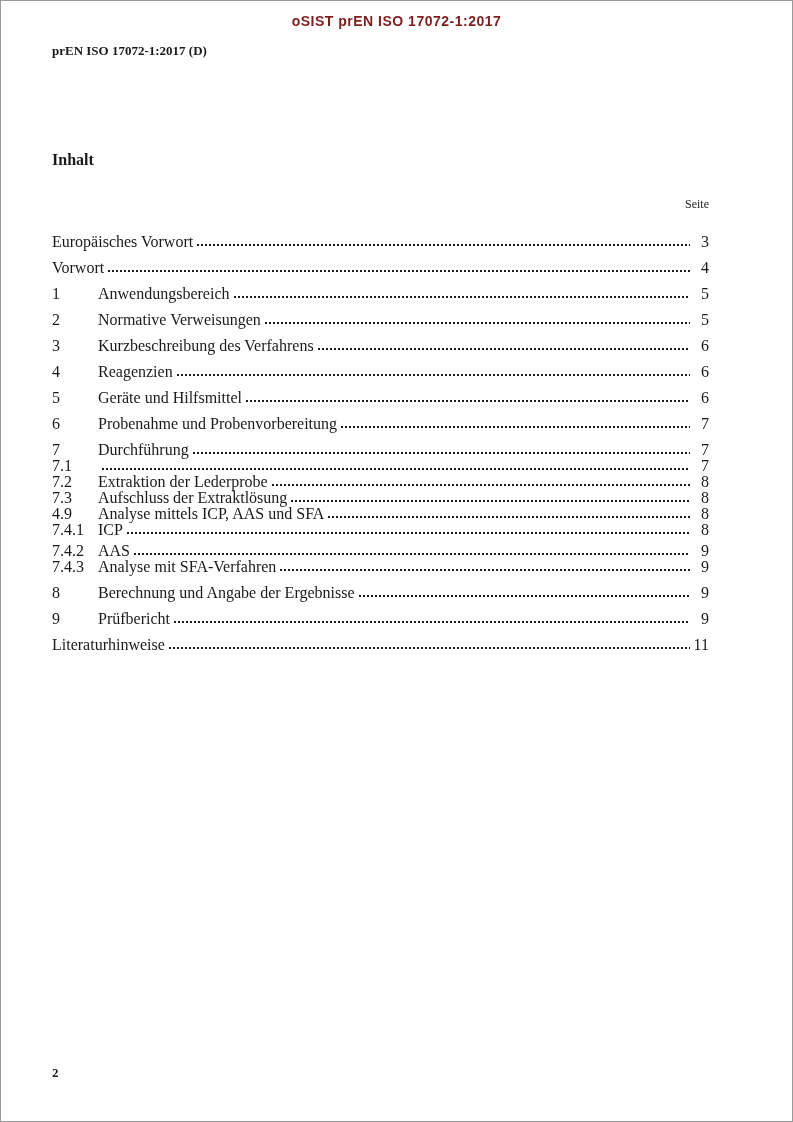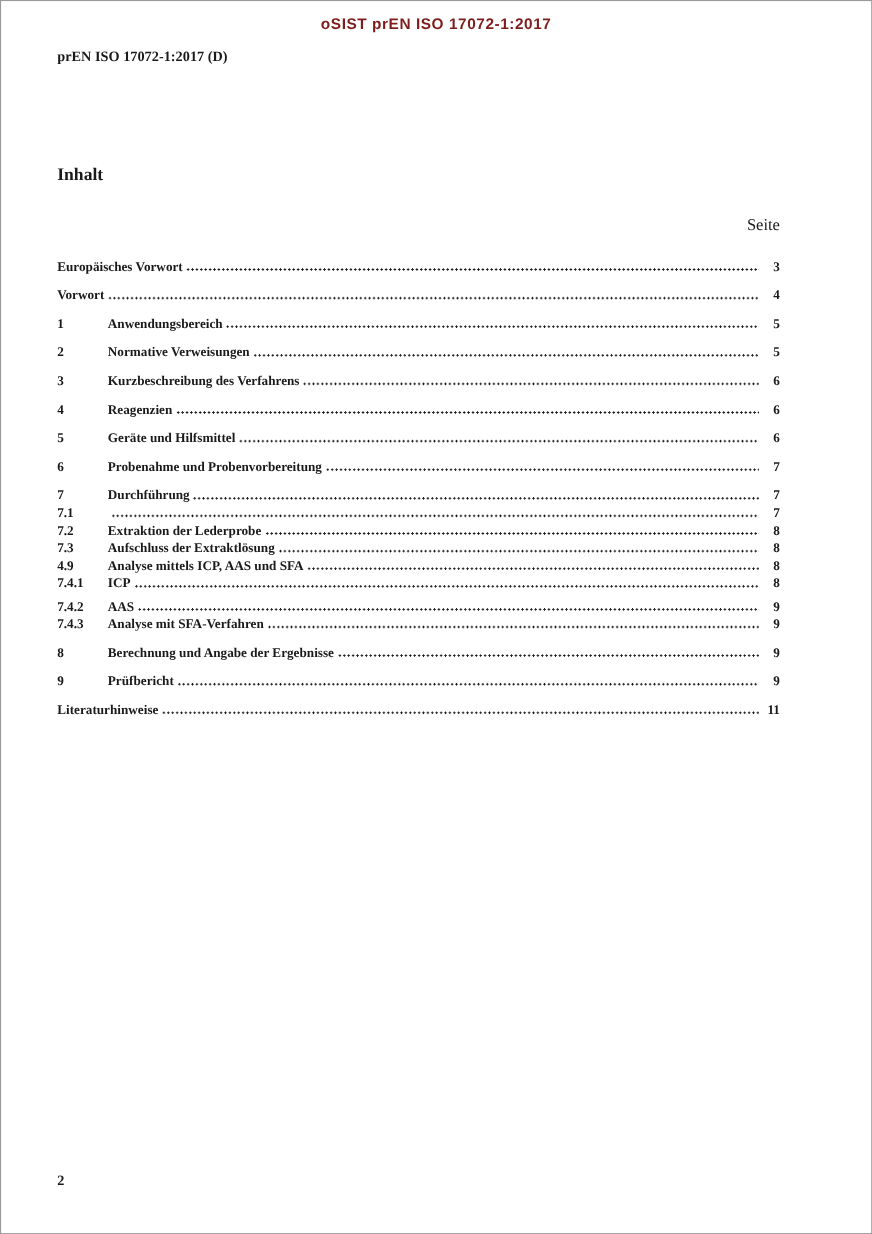--- a/index.html
+++ b/index.html
@@ -37,36 +37,36 @@
     position: absolute;
     top: 150px;
     left: 51px;
     font-size: 16px;
     font-weight: bold;
   }
   .seite-label {
     position: absolute;
     top: 196px;
     right: 83px;
-    font-size: 15px;
+    font-size: 12px;
     font-weight: normal;
   }
   .toc-list {
     position: absolute;
     top: 233px;
     left: 51px;
     right: 83px;
   }
   .toc-row {
     display: flex;
     align-items: flex-end;
     height: 16px;
     line-height: 16px;
-    font-size: 12px;
-    font-weight: bold;
+    font-size: 16px;
+    font-weight: normal;
     white-space: nowrap;
   }
   .toc-row.gap-large { margin-top: 10px; }
   .toc-row.gap-small { margin-top: 5px; }
   .toc-row.gap-none  { margin-top: 0; }
   .toc-list .toc-row:first-child { margin-top: 0; }
   .toc-num { flex: 0 0 46px; width: 46px; }
   .toc-dots {
     flex: 1 1 auto;
     height: 16px;

